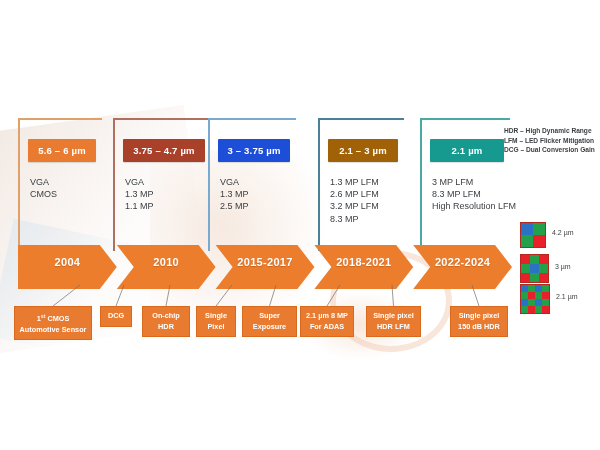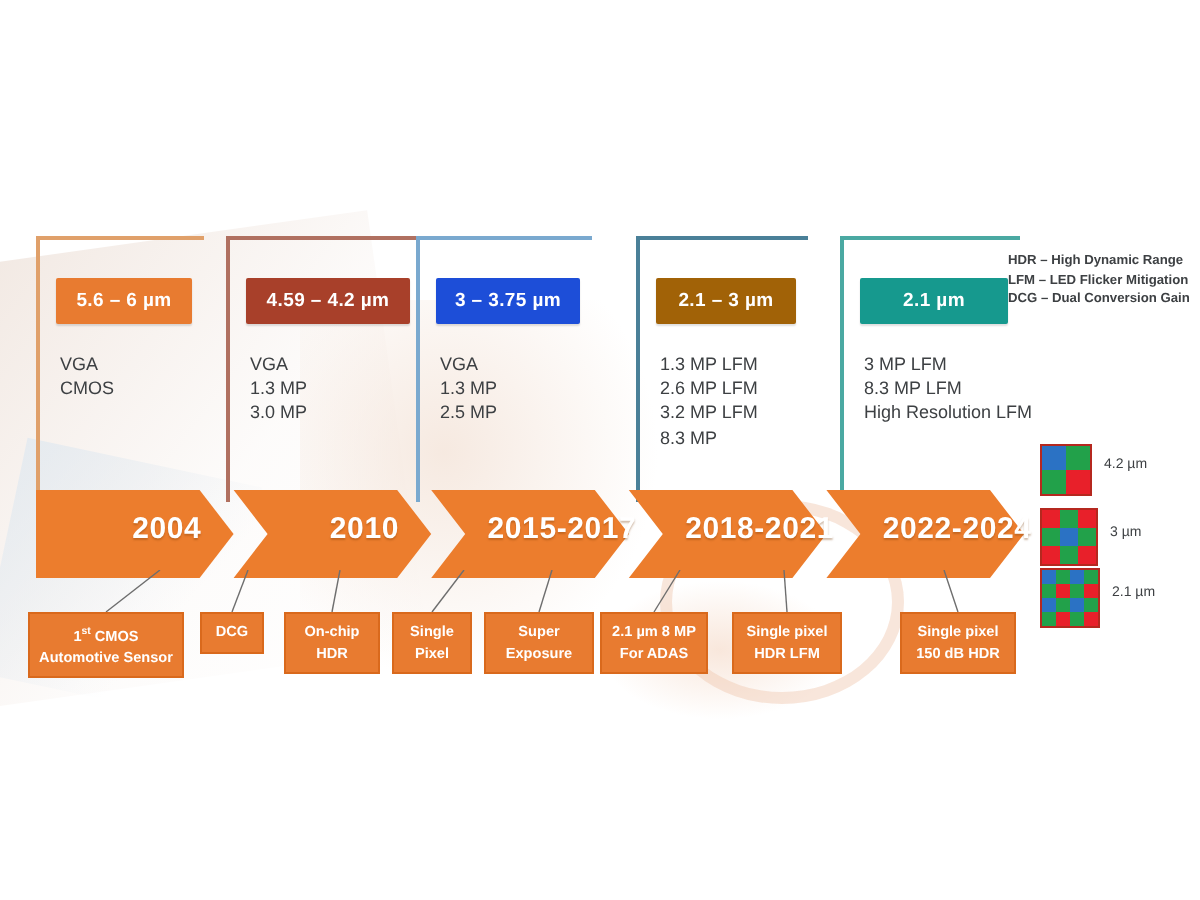--- a/index.html
+++ b/index.html
@@ -102,28 +102,27 @@
 
   
   #timeline {
     position: absolute;
     left: 0; top: 243px;
     width: 600px; height: 48px;
   }
   .tl-label {
     position: absolute;
     top: 256px;
-    font-size: 15px;
+    font-size: 11px;
     font-weight: bold;
     color: #ffffff;
     text-align: center;
     letter-spacing: 0.3px;
     text-shadow: 0 1px 1px rgba(120,60,10,0.35);
     white-space: nowrap;
-    padding-left: 16px;
   }
 
   
   #leaders {
     position: absolute;
     left: 0; top: 285px;
     width: 600px; height: 25px;
     pointer-events: none;
   }
 
@@ -183,25 +182,25 @@
       <div class="col" style="left: 18px;">
         <div class="bracket" style="color: rgb(224, 160, 106); width: 84px;"></div>
         <div class="chipbox" style="background: rgb(232, 123, 48); width: 68px;">5.6 – 6 µm</div>
         <div class="speclist">
           <div>VGA</div>
           <div>CMOS</div>
         </div>
       </div>
       <div class="col" style="left: 113px;">
         <div class="bracket" style="color: rgb(176, 112, 96); width: 98px;"></div>
-        <div class="chipbox" style="background: rgb(168, 64, 42); width: 82px;">4.59 – 4.2 µm</div>
+        <div class="chipbox" style="background: rgb(168, 64, 42); width: 82px;">3.75 – 4.7 µm</div>
         <div class="speclist">
           <div>VGA</div>
           <div>1.3 MP</div>
-          <div>3.0 MP</div>
+          <div>1.1 MP</div>
         </div>
       </div>
       <div class="col" style="left: 208px;">
         <div class="bracket" style="color: rgb(122, 169, 207); width: 88px;"></div>
         <div class="chipbox" style="background: #1d4ed8; width: 72px;">3 – 3.75 µm</div>
         <div class="speclist">
           <div>VGA</div>
           <div>1.3 MP</div>
           <div>2.5 MP</div>
         </div>

